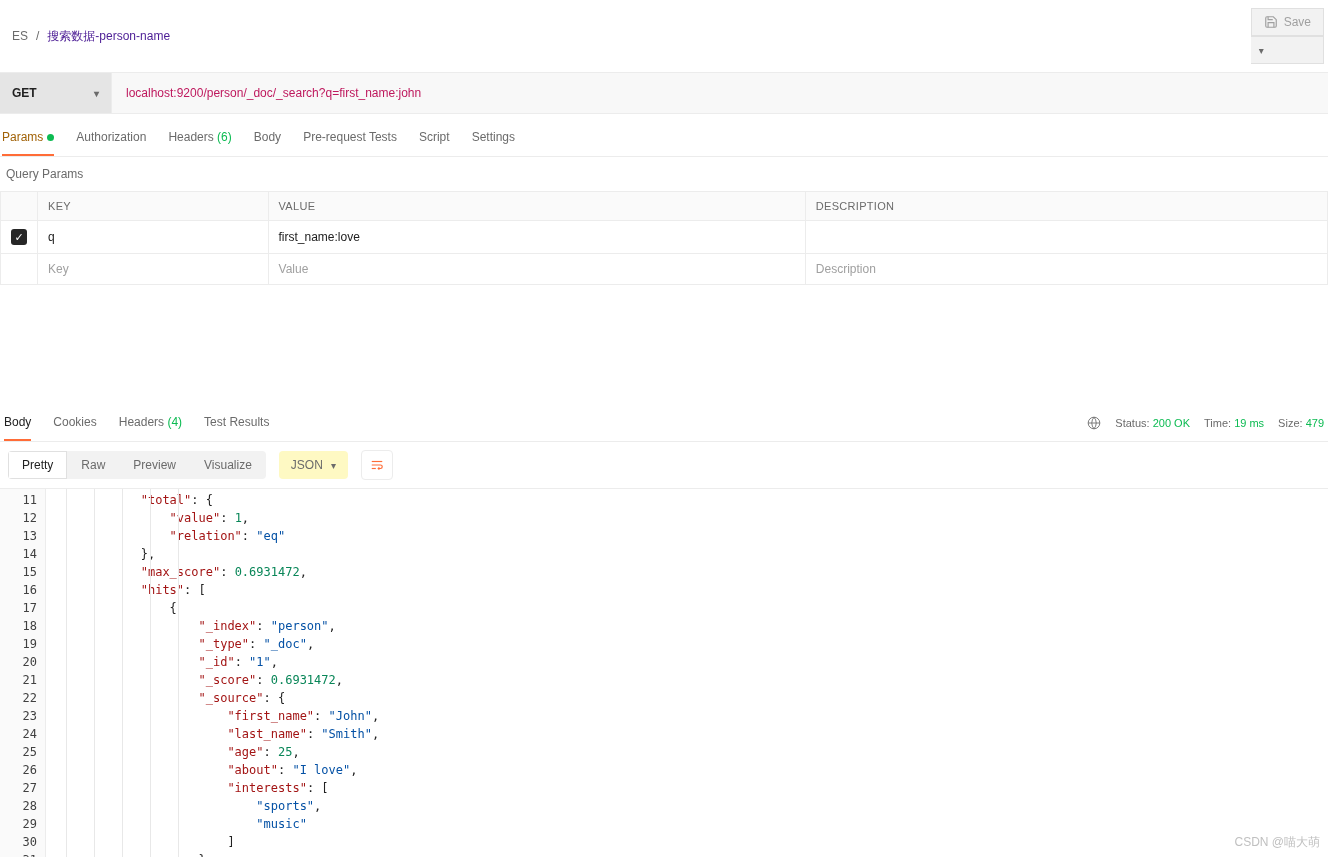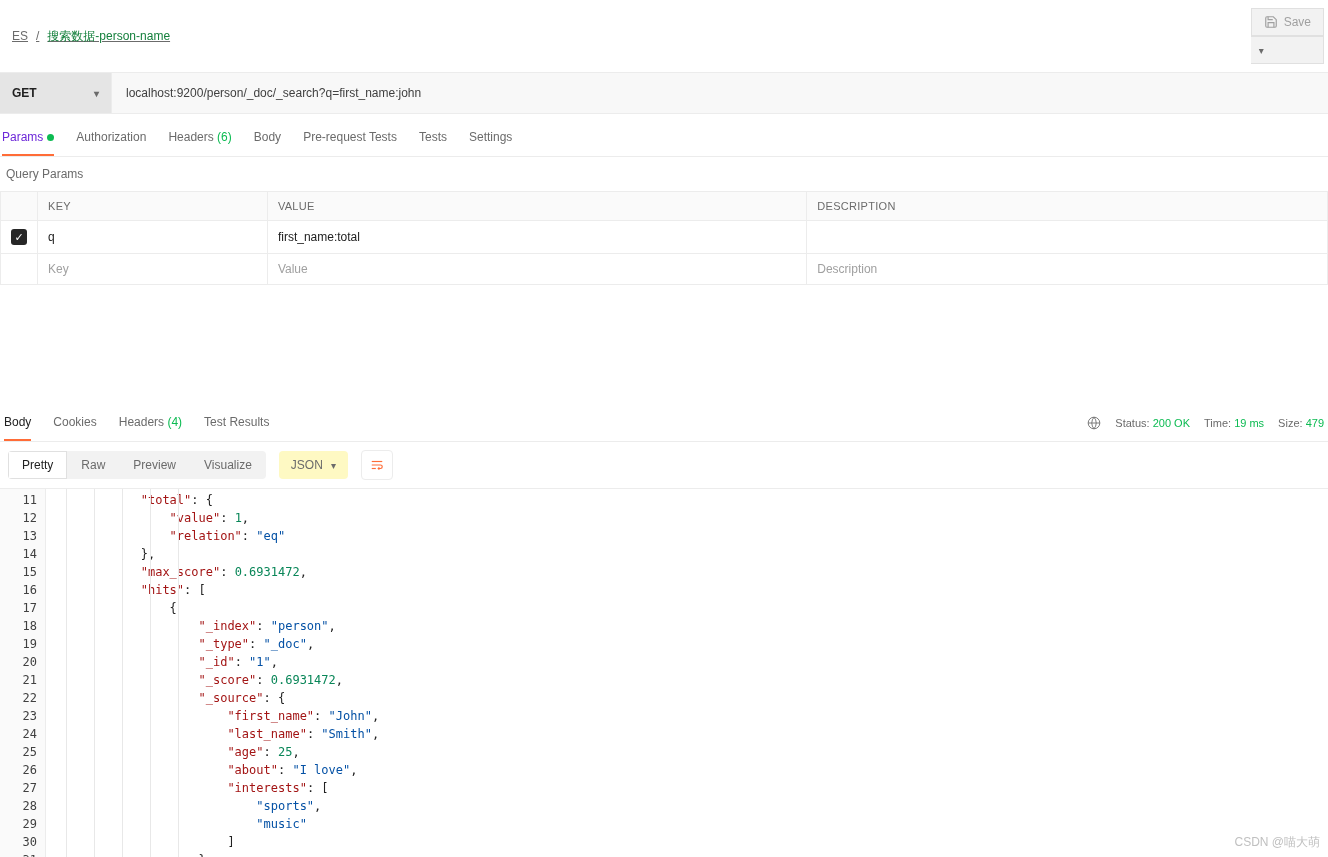--- a/index.html
+++ b/index.html
@@ -1,31 +1,31 @@
 <!DOCTYPE html>
 <html><head>
 <meta charset="utf-8">
 <style>
 * { box-sizing: border-box; margin: 0; padding: 0; }
 body { font-family: -apple-system, "Segoe UI", sans-serif; font-size: 12px; color: #212121; background: #fff; }
 
 .top-bar { display: flex; align-items: center; justify-content: space-between; padding: 8px 4px 8px 12px; border-bottom: 1px solid #ececec; }
-.breadcrumb { display: flex; align-items: center; gap: 8px; color: #6b6b6b; text-decoration: underline; }
-.breadcrumb .crumb-name { color: #15803d; }
+.breadcrumb { display: flex; align-items: center; gap: 8px; color: #6b6b6b; }
+.breadcrumb .crumb-name { color: #4c1d95; }
 .save-group { display: flex; flex-direction: column; }
 .save-btn { display: flex; align-items: center; gap: 6px; background: #f2f2f2; color: #a0a0a0; padding: 6px 12px; border: 1px solid #e0e0e0; cursor: default; }
 .save-chev { background: #f2f2f2; color: #6b6b6b; padding: 6px 8px; border: 1px solid #e0e0e0; border-left: none; }
 
 .req-row { display: flex; border-bottom: 1px solid #ececec; }
 .method-sel { width: 112px; display: flex; align-items: center; justify-content: space-between; padding: 0 12px; font-weight: 600; color: #212121; background: #e5e5e5; border-right: 1px solid #ececec; height: 40px; }
-.url-inp { flex: 1; padding: 0 14px; height: 40px; display: flex; align-items: center; color: #404040; background: #f8f8f8; }
+.url-inp { flex: 1; padding: 0 14px; height: 40px; display: flex; align-items: center; color: #be185d; background: #f8f8f8; }
 
 .tabs-row { display: flex; gap: 22px; padding: 0 2px; border-bottom: 1px solid #ececec; margin-top: 6px; }
 .tab { padding: 10px 0; color: #6b6b6b; cursor: pointer; border-bottom: 2px solid transparent; font-size: 12px; }
-.tab.active { color: #6d28d9; border-bottom-color: #ff6c37; }
+.tab.active { color: #a16207; border-bottom-color: #ff6c37; }
 .dot { width: 7px; height: 7px; border-radius: 50%; background: #0cbb52; display: inline-block; margin-left: 4px; vertical-align: middle; }
 .count { color: #0cbb52; }
 
 .section-label { padding: 10px 6px; color: #6b6b6b; }
 
 table.params { width: 100%; border-collapse: collapse; }
 table.params th, table.params td { border: 1px solid #ececec; padding: 8px 10px; text-align: left; font-weight: 400; color: #6b6b6b; }
 table.params th { background: #fafafa; font-size: 11px; letter-spacing: .3px; }
 table.params td.val { color: #212121; }
 .chkcell { width: 34px; text-align: center; }
@@ -93,40 +93,40 @@
     <span>localhost:9200/person/_doc/_search?q=first_name:john</span>
   </div>
 </div>
 
 <div class="tabs-row">
   <div class="tab active"><span>Params</span><span class="dot"></span></div>
   <div class="tab">Authorization</div>
   <div class="tab"><span>Headers</span> <span class="count">(6)</span></div>
   <div class="tab">Body</div>
   <div class="tab">Pre-request Tests</div>
-  <div class="tab">Tests</div>
+  <div class="tab">Script</div>
   <div class="tab">Settings</div>
 </div>
 
 <div class="section-label">Query Params</div>
 
 <table class="params">
   <thead>
     <tr>
       <th class="chkcell"></th>
       <th>KEY</th>
       <th>VALUE</th>
       <th>DESCRIPTION</th>
     </tr>
   </thead>
   <tbody>
     <tr>
       <td class="chkcell"><span class="chk">✓</span></td>
       <td class="val">q</td>
-      <td class="val">first_name:total</td>
+      <td class="val">first_name:love</td>
       <td class="val"></td>
     </tr>
     <tr>
       <td class="chkcell"></td>
       <td><span class="ph">Key</span></td>
       <td><span class="ph">Value</span></td>
       <td><span class="ph">Description</span></td>
     </tr>
   </tbody>
 </table>

